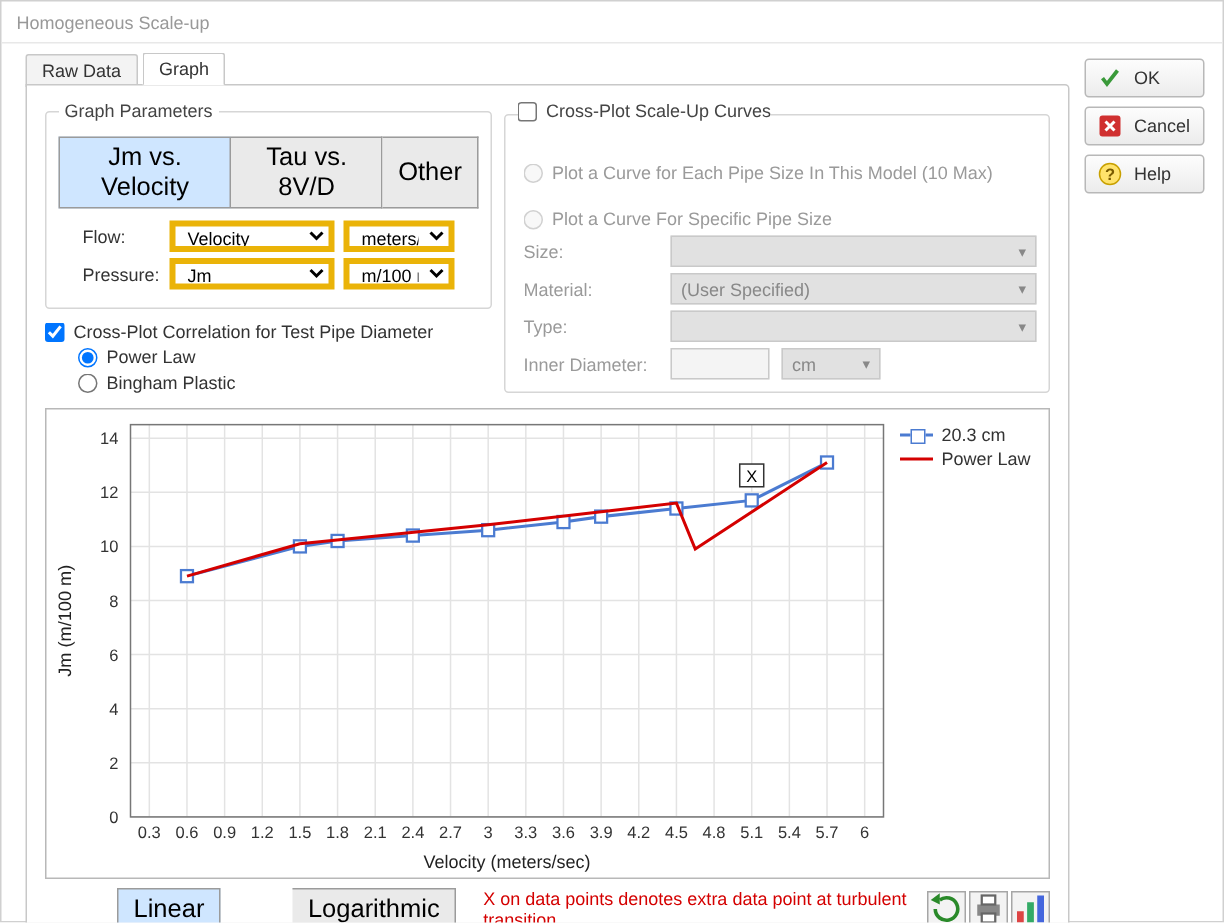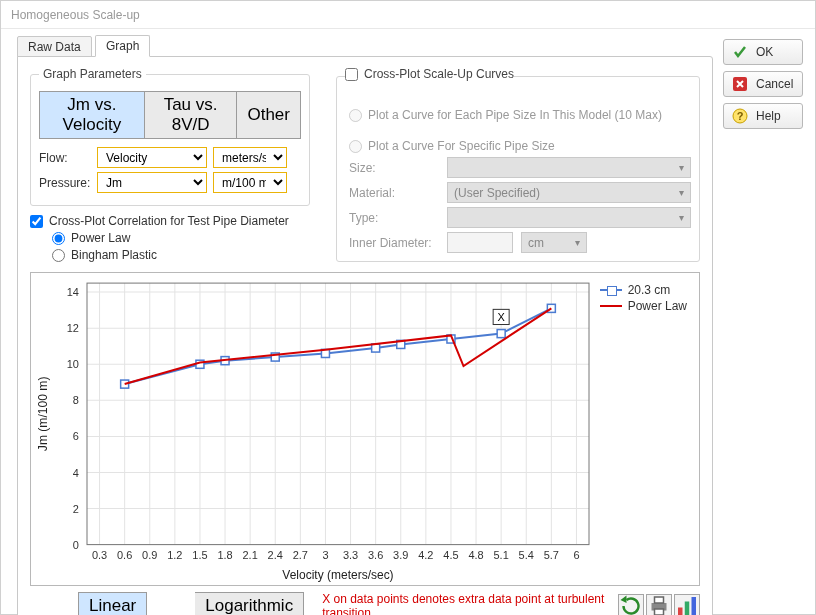--- a/index.html
+++ b/index.html
@@ -37,24 +37,24 @@
     border:1px solid #d6d6d6; border-radius:3px; padding:6px 8px 8px; margin:0;
   }
   fieldset.group > legend { padding:0 4px; color:#444; }
   .gparams { width:280px; }
   .btnrow { display:flex; gap:0; margin:4px 0 8px; }
   .tbtn {
     border:1px solid #9b9b9b; background:#eaeaea; padding:3px 10px; font-size:17px; cursor:pointer;
   }
   .tbtn + .tbtn { border-left:none; }
   .tbtn.active { background:#cfe6ff; }
-  .formrow { display:flex; align-items:center; gap:6px; margin:4px 0; }
+  .formrow { display:flex; align-items:center; gap:6px; margin:4px 16px; }
   .formrow label { width:52px; color:#333;}
   .select, select {
-    font: inherit; border:1px solid #eab308; height:21px; background:#fff; padding:0 4px;
+    font: inherit; border:4px solid #eab308; height:21px; background:#fff; padding:0 4px;
   }
   .select.w110{ width:110px;} .select.w74{ width:74px;}
   .crossplotchk { margin:8px 0 2px; display:flex; align-items:center; gap:6px;}
   .radio { display:flex; align-items:center; gap:6px; margin:3px 0 0 22px;}
 
   .crossplot-up { flex:1; }
   .cp-title { display:flex; align-items:center; gap:6px; margin-bottom:4px;}
   .cp-disabled { color:#9a9a9a; }
   .cp-radio { display:flex; align-items:center; gap:6px; margin:17px 0 4px 4px; }
   .cp-row { display:flex; align-items:center; gap:8px; margin:4px 0 0 4px;}

